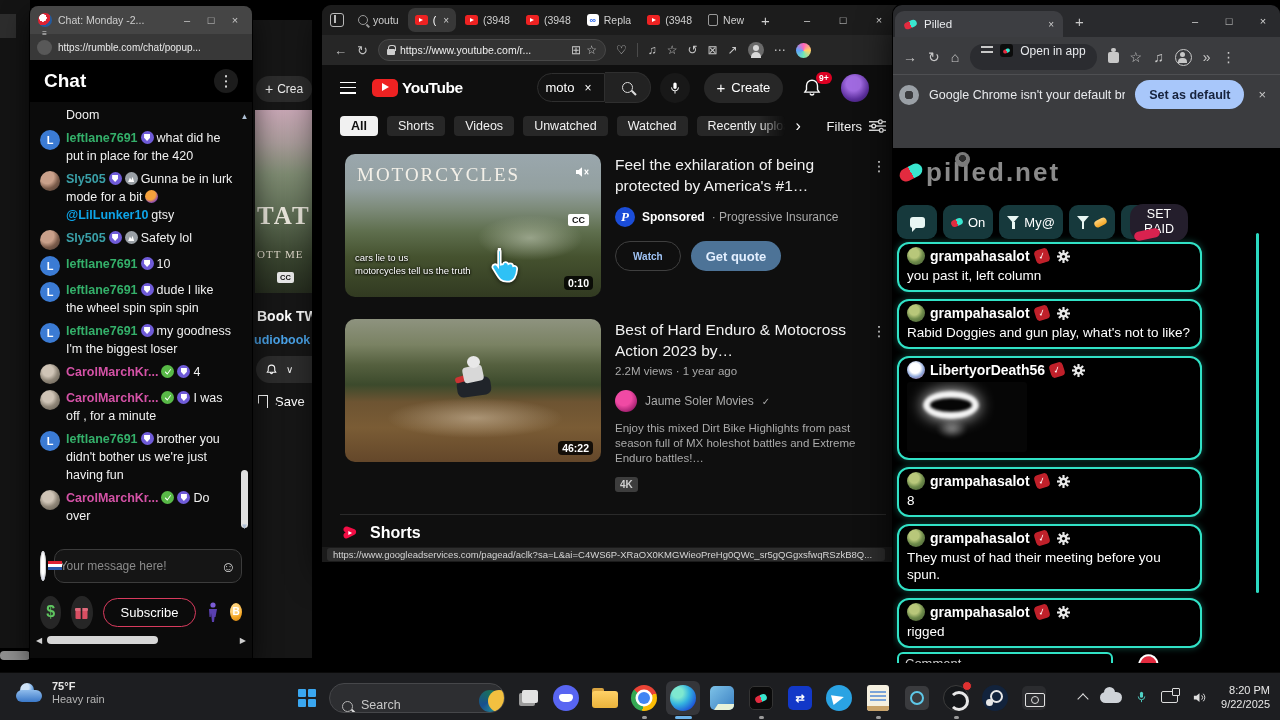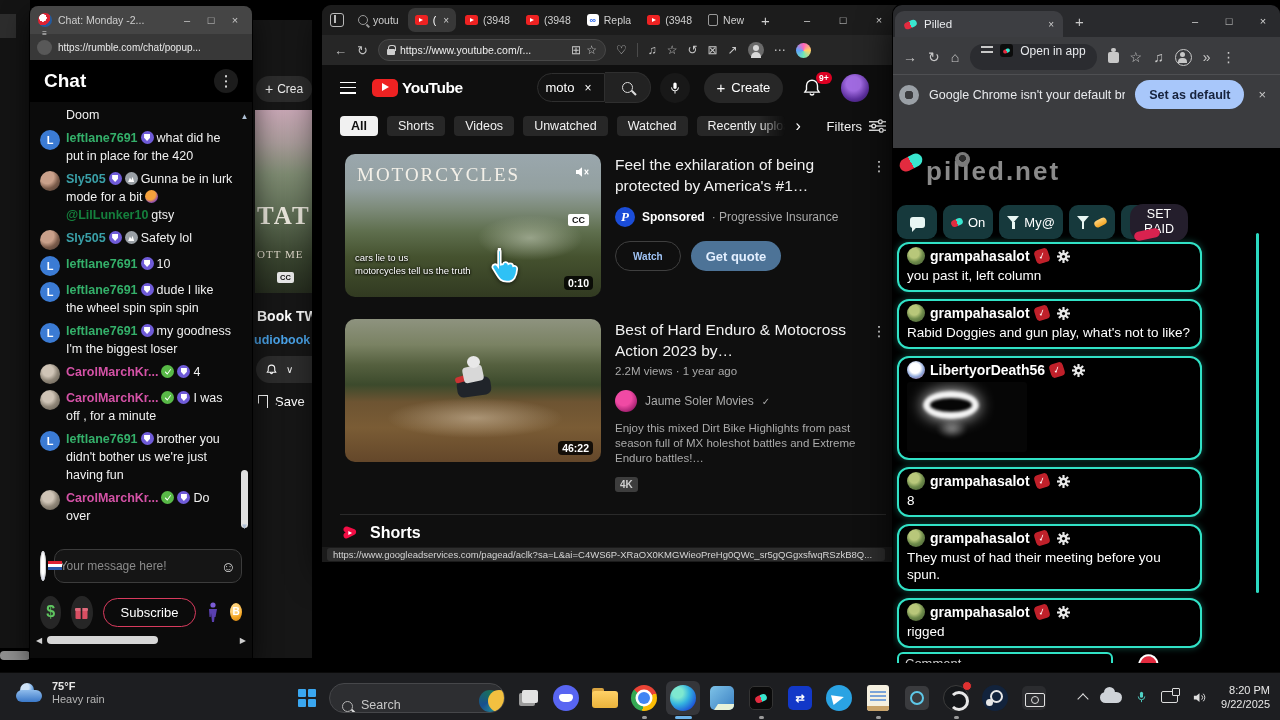--- a/index.html
+++ b/index.html
@@ -40,21 +40,21 @@
 .n-pink{color:#d452a6}
 .bdg{display:inline-block;width:13px;height:13px;border-radius:50%;vertical-align:-2px;margin-right:3px;position:relative}
 .b-purple{background:#6f5bd8}
 .b-gray{background:#9aa0a6}
 .b-green{background:#58b947}
 .bdg i{position:absolute;left:3.5px;top:3px;width:6px;height:7px;background:#fff;clip-path:polygon(0 0,100% 0,100% 55%,50% 100%,0 55%)}
 .b-green i{clip-path:polygon(10% 45%,40% 75%,95% 10%,100% 25%,40% 95%,0 60%)}
 .b-gray i{clip-path:polygon(0 100%,30% 35%,55% 70%,75% 25%,100% 100%)}
 .rtext{color:#f1f1f1}
 .emote{display:inline-block;width:13px;height:13px;border-radius:50%;background:radial-gradient(circle at 40% 35%,#f5a13c 0 45%,#8f4fb0 70%,#5a2f77);vertical-align:-2px;margin:0 3px}
-.mention{color:#15803d;font-weight:bold;margin-right:3px}
+.mention{color:#0ea5e9;font-weight:bold;margin-right:3px}
 .lw-vscroll{position:absolute;right:3px;top:6px;bottom:6px;width:9px}
 .varrow{position:absolute;left:0;width:9px;color:#aebfd4;font-size:8px;text-align:center}
 .vthumb{position:absolute;left:1px;top:362px;width:7px;height:58px;background:#e2e2e2;border-radius:4px}
 .lw-inputrow{display:flex;align-items:center;gap:8px;padding:7px 10px;height:48px}
 .lw-useravatar{width:30px;height:30px;border-radius:50%;background:radial-gradient(circle at 50% 45%,#fff 0 55%,#e8eaf2 70%,#cfd6ea);box-shadow:inset 0 0 0 1px #ccc;position:relative}
 .lw-useravatar::after{content:"";position:absolute;left:8px;top:10px;width:14px;height:9px;background:linear-gradient(180deg,#d23 0 34%,#fff 34% 67%,#2a56a8 67%)}
 .lw-inputpill{flex:1;height:34px;background:#151515;border:1px solid #3c3c3c;border-radius:10px;display:flex;align-items:center;padding:0 5px;gap:6px}
 .lw-inputpill input{flex:1;min-width:0;background:transparent;border:none;outline:none;color:#bbb;font-size:12px;font-family:"Liberation Sans",sans-serif}
 .lw-inputpill input::placeholder{color:#8a8a8a}
 .lw-smiley{color:#ddd;font-size:15px}
@@ -204,21 +204,21 @@
 .puzzle::after{content:"";position:absolute;top:-4px;left:3.5px;width:4.5px;height:4.5px;border-radius:50%;background:#c8c8c8}
 .cavatar{width:17px;height:17px;border-radius:50%;border:1.4px solid #c8c8c8;position:relative}
 .cavatar::before{content:"";position:absolute;left:4.5px;top:2.5px;width:5px;height:5px;border-radius:50%;background:#c8c8c8}
 .cavatar::after{content:"";position:absolute;left:2.5px;top:8.5px;width:9px;height:5px;border-radius:4px 4px 0 0;background:#c8c8c8}
 .cbanner{display:flex;align-items:center;gap:10px;height:40px;margin-top:0;border-top:1px solid #4e4f52;padding:0 10px}
 .cbicon{width:20px;height:20px;border-radius:50%;background:radial-gradient(circle at 50% 50%,#3b3c3f 0 30%,#9aa0a6 32% 100%);flex:0 0 auto;margin-left:-4px}
 .cbtext{flex:1;color:#e8eaed;font-size:12.5px;white-space:nowrap;overflow:hidden}
 .cbbtn{height:29px;padding:0 14px;background:#a8c7fa;border:none;border-radius:15px;color:#17233d;font-size:12.5px;font-weight:bold;font-family:"Liberation Sans",sans-serif}
 .cbx{color:#c8c8c8;font-size:13px;margin:0 4px}
 .ppage{position:absolute;left:0;right:0;top:143px;bottom:0;background:#000;padding:0 4px;overflow:hidden}
-.plogorow{display:flex;gap:3px;margin:8px 0 16px 2px;position:relative;height:32px}
+.plogorow{display:flex;align-items:center;gap:3px;margin:8px 0 16px 2px;position:relative;height:32px}
 .plogopill{width:24px;height:13px;border-radius:7px;background:linear-gradient(90deg,#e32b3f 0 50%,#39e6cf 50%);transform:rotate(-28deg)}
 .plogotext{color:#8a8a8a;font-size:26px;letter-spacing:2px;font-weight:bold}
 .plogopin{position:absolute;left:56px;top:-4px;width:15px;height:15px;border-radius:50%;background:radial-gradient(circle at 50% 42%,#2a2a2a 0 28%,#7a7a7a 32% 100%)}
 .ptoolrow{display:flex;align-items:center;gap:6px;margin-top:5px;height:36px;position:relative}
 .pbtn{height:34px;min-width:40px;background:#16393c;border-radius:9px;display:flex;align-items:center;justify-content:center;gap:5px;color:#fff;font-size:13px;padding:0 8px}
 .bubble{width:15px;height:11px;background:#e8f6f3;border-radius:3px;position:relative}
 .bubble::after{content:"";position:absolute;left:2px;bottom:-4px;border:3px solid #0000;border-top:4px solid #e8f6f3;border-left:3px solid #e8f6f3}
 .minipill{width:12px;height:7px;border-radius:4px;background:linear-gradient(90deg,#e32b3f 0 50%,#39e6cf 50%);transform:rotate(-22deg)}
 .funnel{width:0;height:0;border:6px solid #0000;border-top:7px solid #e8f6f3;position:relative}
 .funnel::after{content:"";position:absolute;left:-1.2px;top:-1px;width:2.6px;height:7px;background:#e8f6f3}

